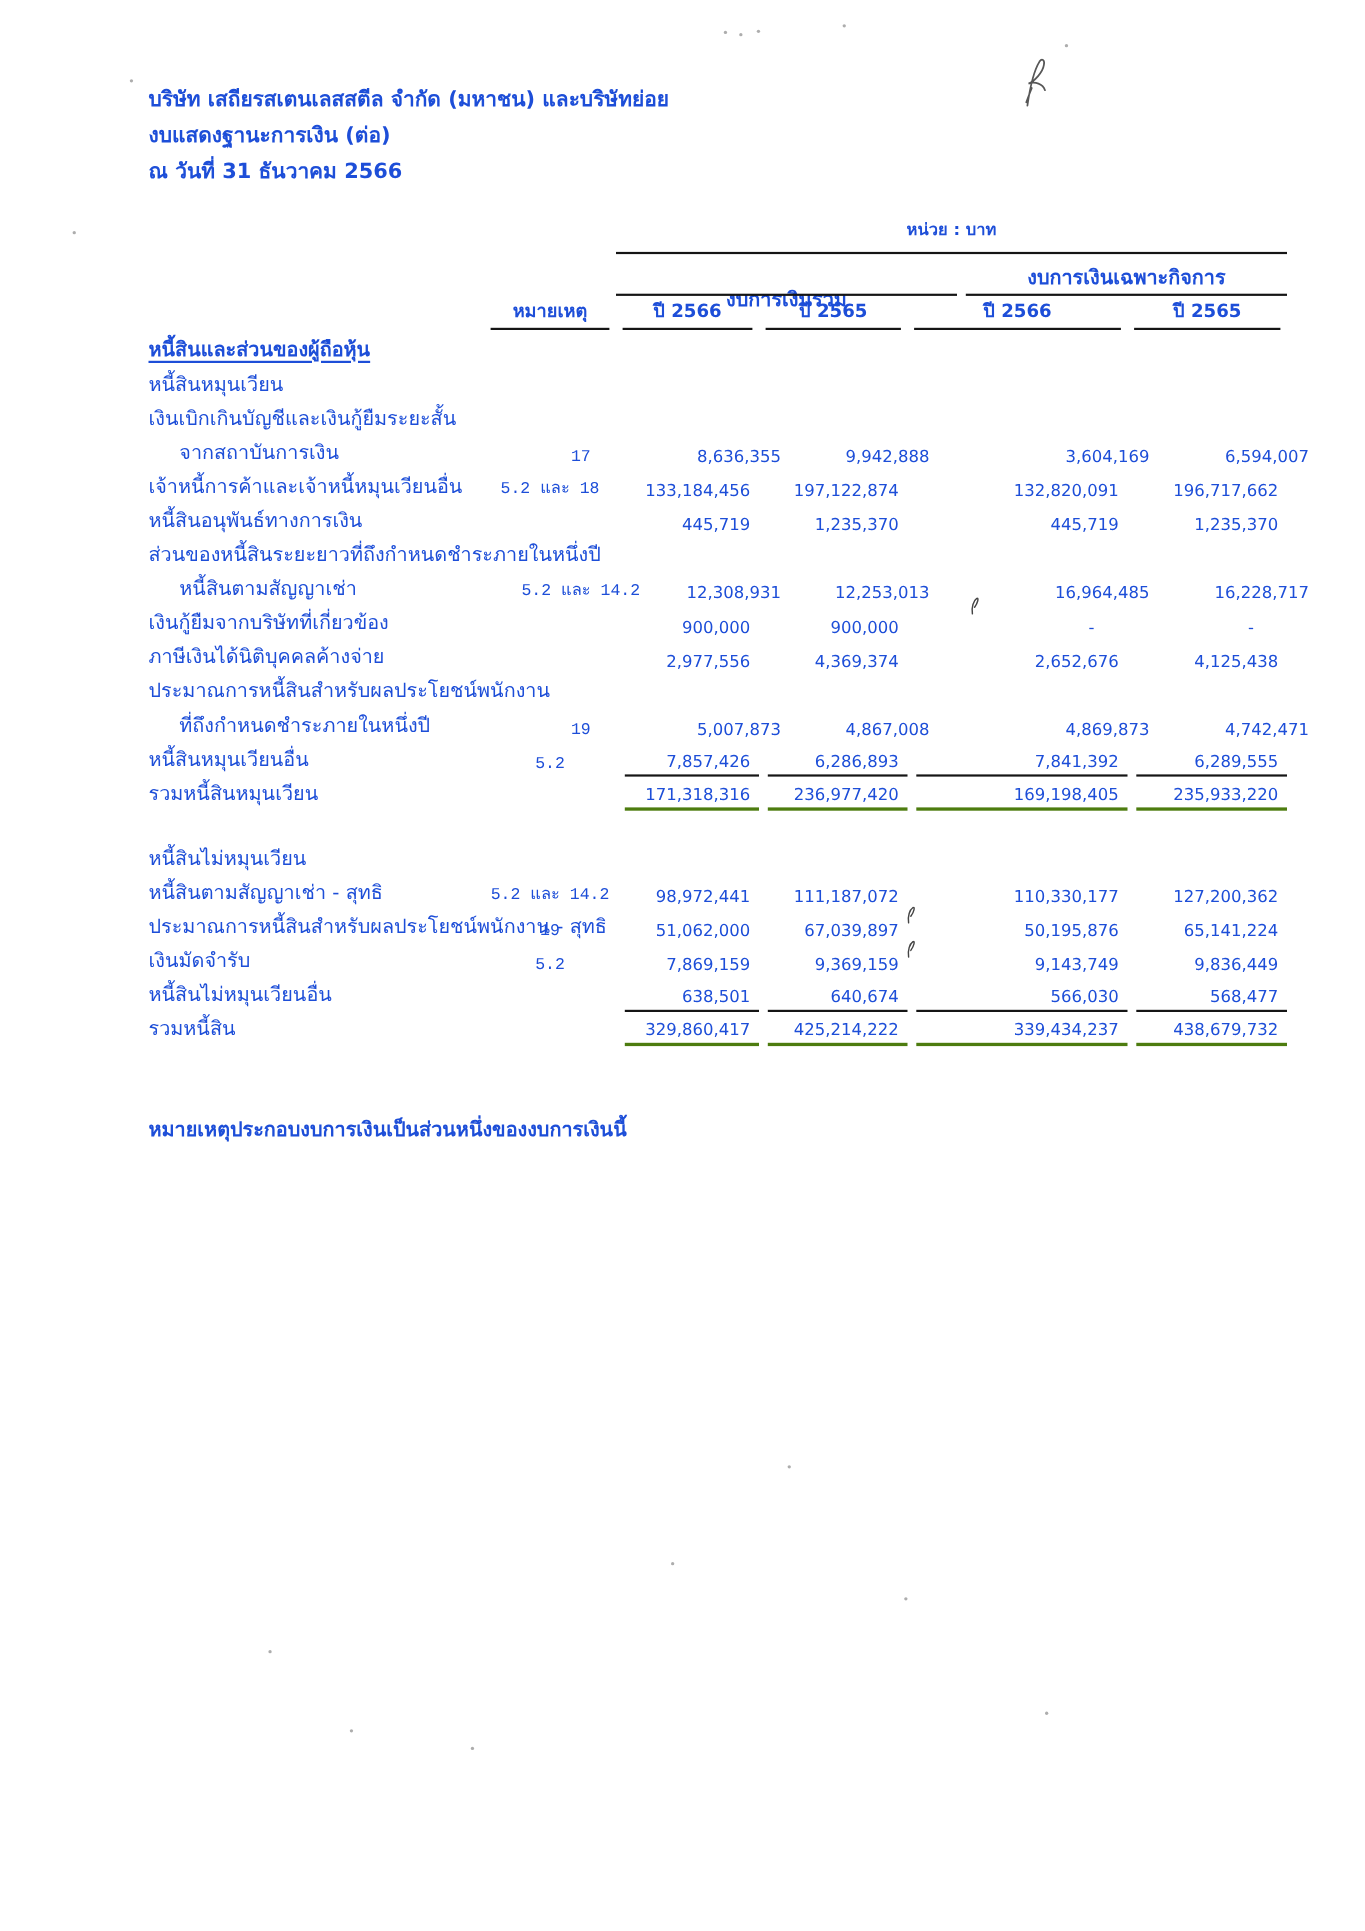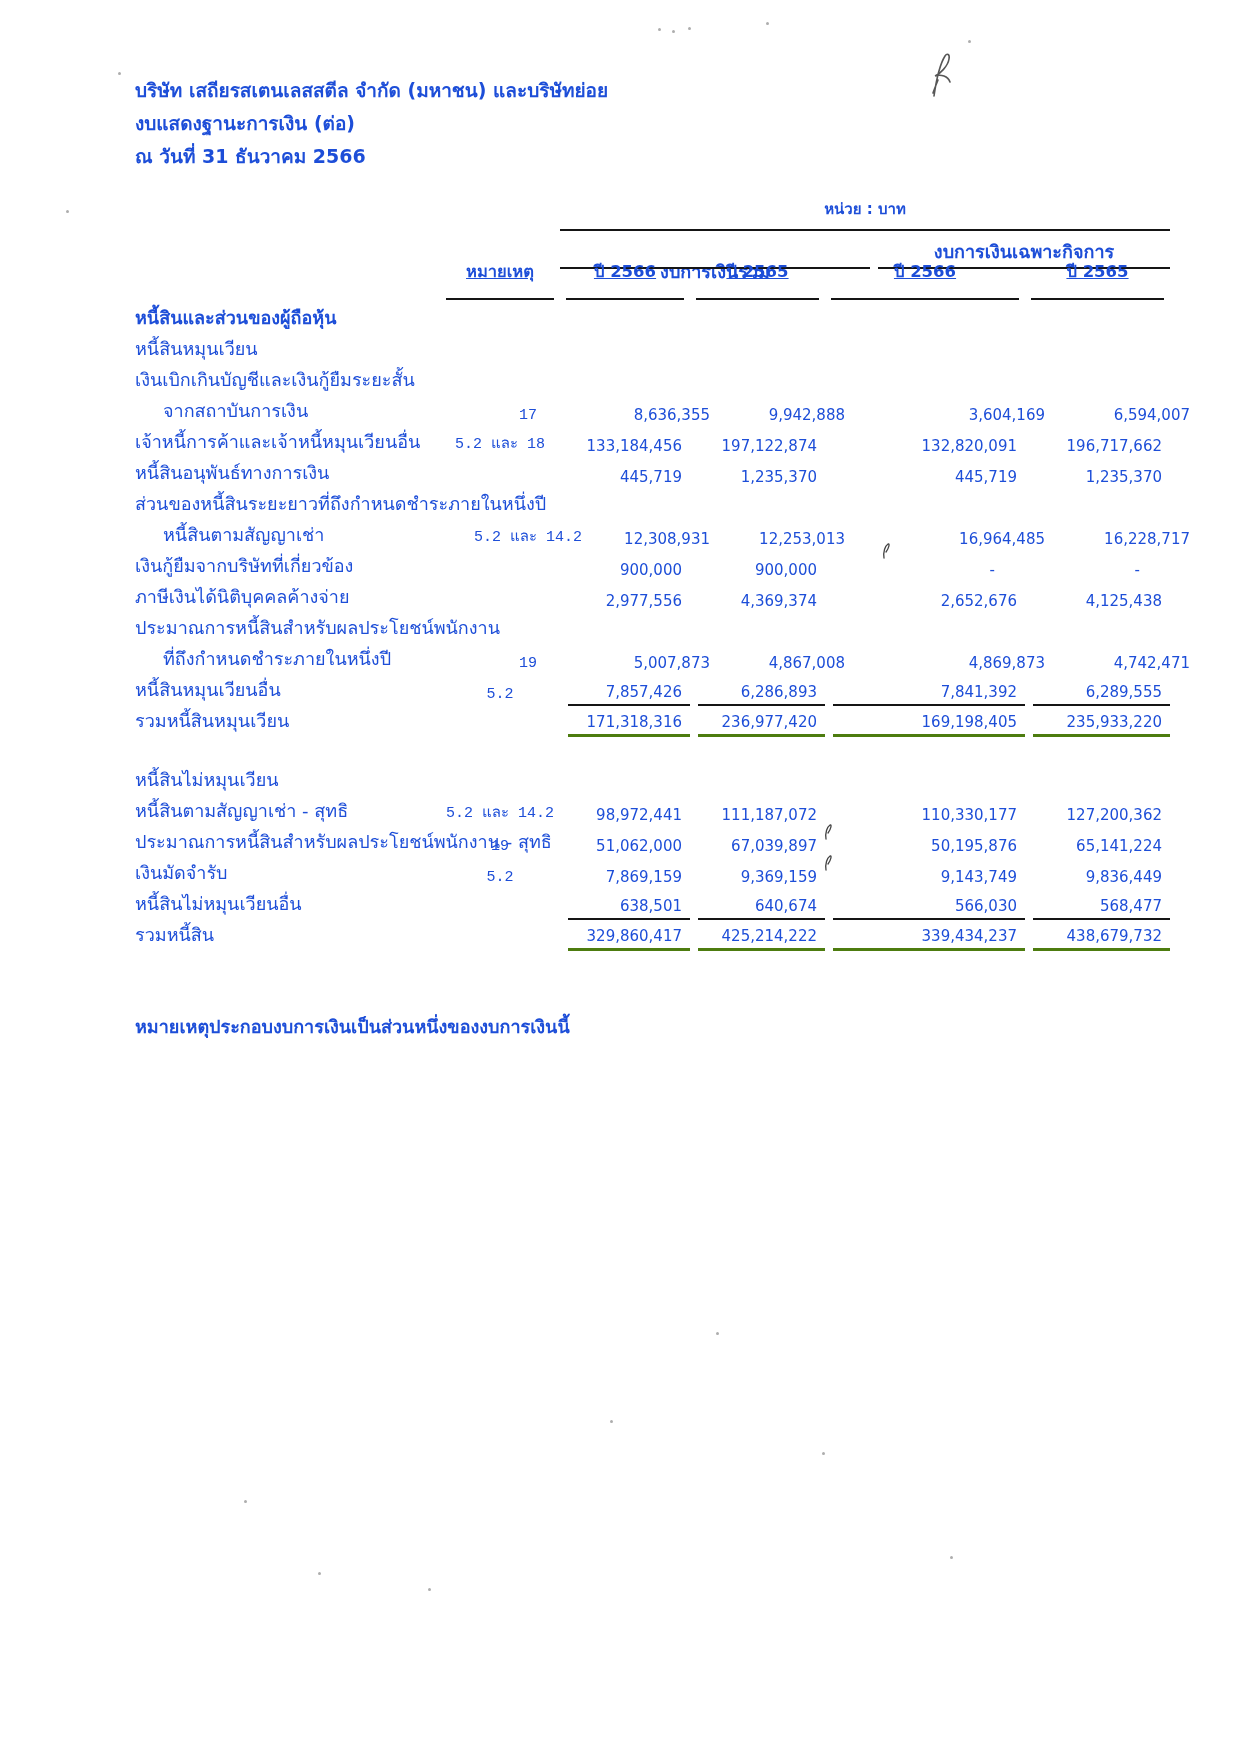--- a/index.html
+++ b/index.html
@@ -28,29 +28,29 @@
   .c-v1{width:130px;}
   .c-v2{width:135px;}
   .c-v3{width:200px;}
   .c-v4{width:145px;}
   .num{text-align:right;font-size:15px;}
   .num .inner{margin-left:8px;padding:0 8px 3px 0;}
   .num .inner.dash{padding-right:30px;}
   
   .col-headers{position:absolute;left:135px;top:268px;height:32px;}
   .col-headers .hcell{font-size:16.5px;font-weight:bold;}
-  .col-headers .inner{border-bottom:2px solid #151515;padding-bottom:14px;margin:0 6px;text-align:center;text-decoration:underline;}
+  .col-headers .inner{border-bottom:2px solid #151515;padding-bottom:3px;margin:0 6px;text-align:center;}
   
   .tbody{position:absolute;left:135px;top:303px;}
   .trow{height:31px;}
   .row-spacer{height:28px;}
   .lab{font-size:18px;white-space:nowrap;padding-bottom:2px;}
   .lab.indent{padding-left:28px;}
   .lab.bold{font-weight:normal;}
-  .lab.underlined{text-underline-offset:4px;text-decoration-thickness:2px;font-weight:bold;}
+  .lab.underlined{text-decoration:underline;text-underline-offset:4px;text-decoration-thickness:2px;font-weight:bold;}
   .note-val{font-size:15px;padding-bottom:3px;font-family:Liberation Mono, monospace;}
   .rule-thin  > .num > .inner{border-bottom:2px solid #151515;}
   .rule-thick > .num > .inner{border-bottom:3px solid #4d7c0f;}
   
   .footnote{position:absolute;left:135px;top:1012px;font-size:18px;font-weight:bold;}
   
   .mark{position:absolute;}
   .speck{position:absolute;width:3px;height:3px;border-radius:50%;background:#8a8a8a;opacity:.7;}
 </style>
 </head>

